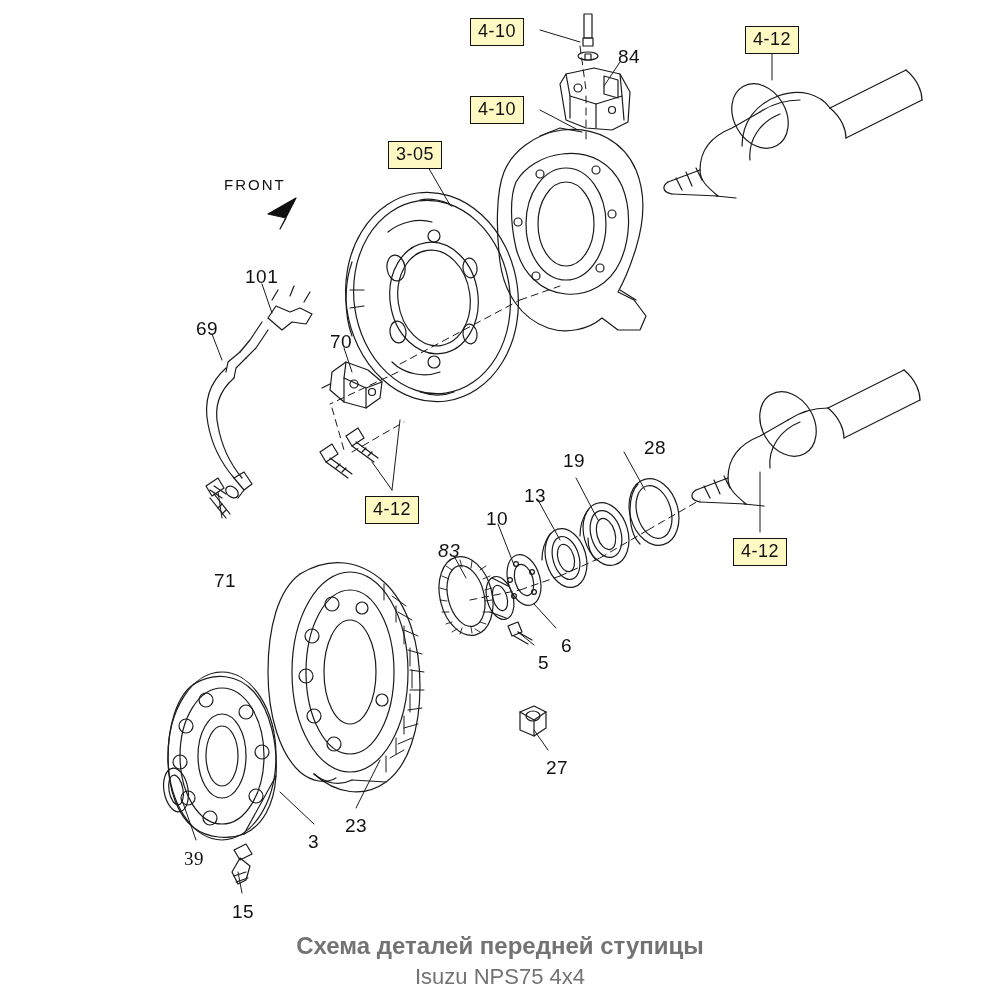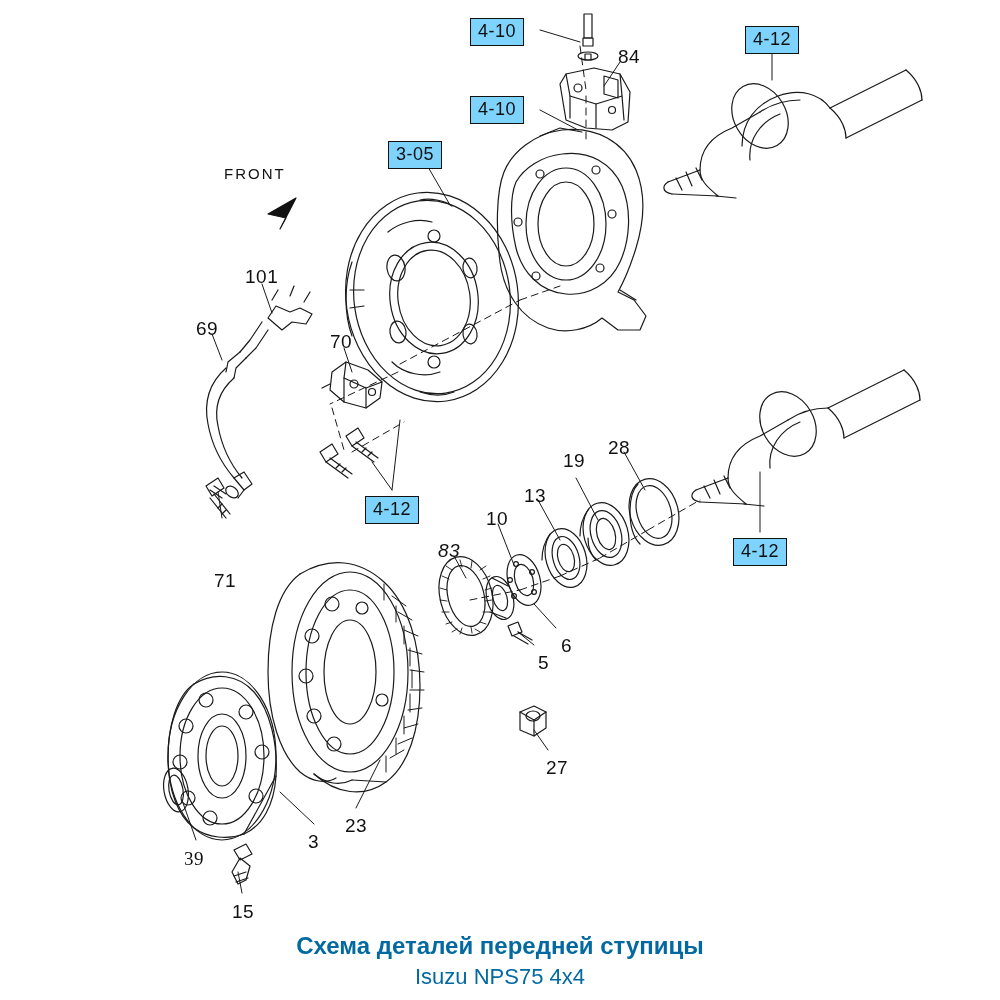--- a/index.html
+++ b/index.html
@@ -31,38 +31,38 @@
     position: absolute;
     font-size: 19px;
     font-family: "Liberation Sans", sans-serif;
     color: #111;
     white-space: nowrap;
     letter-spacing: 0.5px;
   }
   .callout.boxed {
     border: 1.4px solid #111;
     padding: 2px 7px 3px 7px;
-    background: #7dd3fc;
+    background: #fef9c3;
     font-size: 18px;
   }
   .front-label {
     position: absolute;
     font-size: 15px;
     letter-spacing: 2px;
     font-family: "Liberation Sans", sans-serif;
     color: #111;
   }
   #caption {
     position: absolute;
     left: 0;
     right: 0;
     bottom: 8px;
     text-align: center;
     font-family: "Liberation Sans", sans-serif;
-    color: #0369a1;
+    color: #737373;
   }
   #caption .line1 {
     font-size: 24px;
     font-weight: bold;
     line-height: 32px;
   }
   #caption .line2 {
     font-size: 22px;
     font-weight: normal;
     line-height: 30px;
@@ -406,31 +406,31 @@
 
       <g>
         <path d="M234 850 L246 844 L252 854 L240 860 Z"></path>
         <path d="M240 858 L232 872 L238 884 L246 880 L250 866 Z"></path>
         <path d="M234 876 L246 872 M236 882 L248 878"></path>
       </g>
 
     </g>
   </svg>
 
-  <div class="front-label" style="left:224px; top:165px;text-align:center;">FRONT</div>
+  <div class="front-label" style="left:224px; top:176px;text-align:center;">FRONT</div>
 
   <div class="callout boxed" style="left:470px; top:18px;">4-10</div>
   <div class="callout" style="left:618px; top:46px;">84</div>
   <div class="callout boxed" style="left:745px; top:26px;">4-12</div>
   <div class="callout boxed" style="left:470px; top:96px;">4-10</div>
   <div class="callout boxed" style="left:388px; top:141px;">3-05</div>
   <div class="callout" style="left:245px; top:266px;">101</div>
   <div class="callout" style="left:196px; top:318px;">69</div>
   <div class="callout" style="left:330px; top:331px;">70</div>
-  <div class="callout" style="left:608px; top:437px;">28</div>
+  <div class="callout" style="left:644px; top:437px;">28</div>
   <div class="callout" style="left:563px; top:450px;">19</div>
   <div class="callout" style="left:524px; top:485px;">13</div>
   <div class="callout boxed" style="left:365px; top:496px;">4-12</div>
   <div class="callout" style="left:486px; top:508px;">10</div>
   <div class="callout" style="left:214px; top:530px;margin-top:40px;">71</div>
   <div class="callout boxed" style="left:733px; top:538px;">4-12</div>
   <div class="callout" style="left:438px; top:540px;font-style:italic;">83</div>
   <div class="callout" style="left:561px; top:635px;">6</div>
   <div class="callout" style="left:538px; top:652px;">5</div>
   <div class="callout" style="left:546px; top:757px;">27</div>

